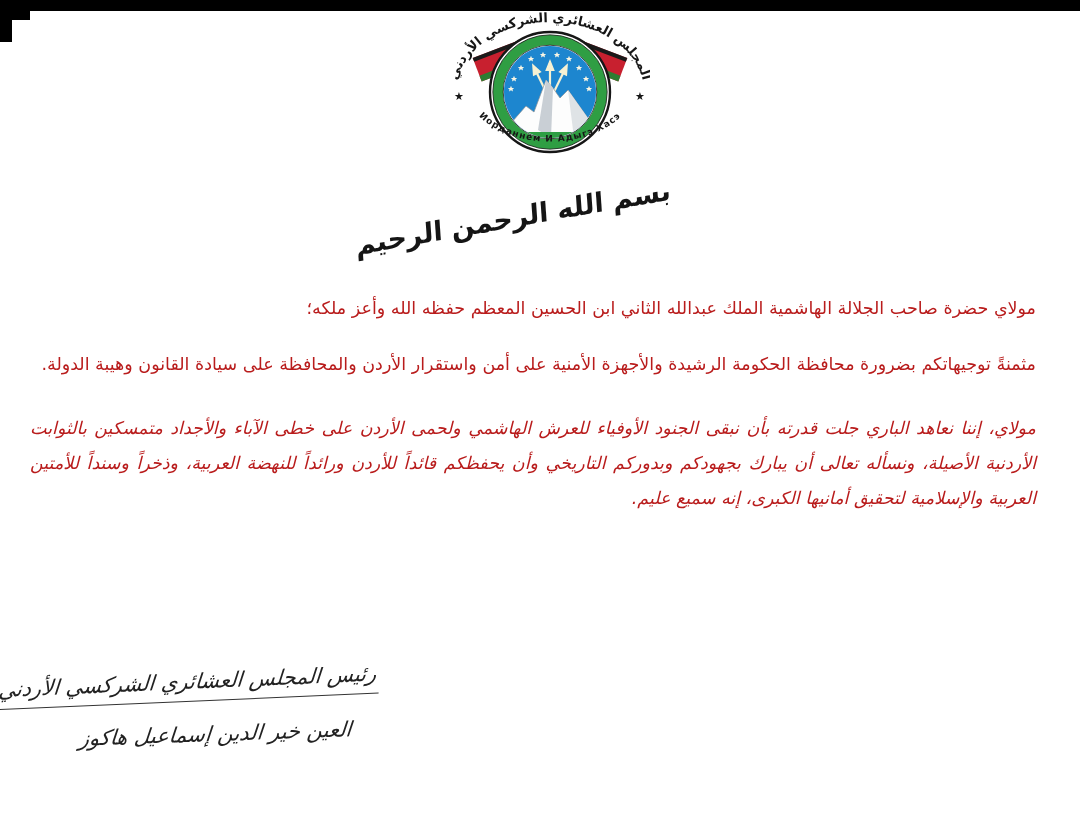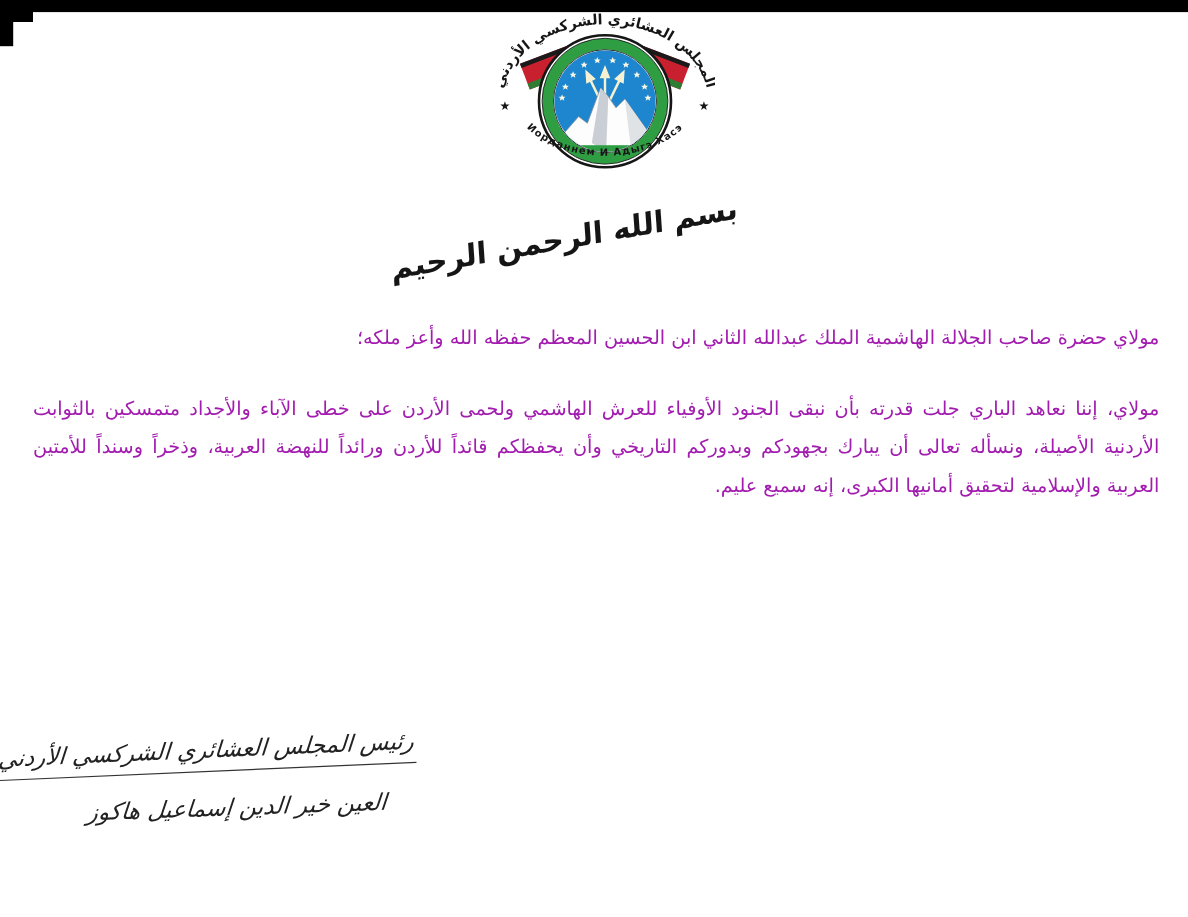--- a/index.html
+++ b/index.html
@@ -23,27 +23,27 @@
   
   .bismillah{
     position:absolute;left:492px;top:190px;width:180px;text-align:center;
     font-size:27px;font-weight:bold;color:#151515;
     transform:rotate(-10deg) skewX(-6deg);
     direction:rtl;white-space:nowrap;
   }
 
   
   .letter-body{
-    position:absolute;right:26px;left:30px;top:291px;
+    position:absolute;right:44px;left:30px;top:291px;
     direction:rtl;text-align:justify;text-align-last:right;
-    font-size:17.5px;line-height:35px;color:#a21caf;
+    font-size:17.5px;line-height:35px;color:#b91c1c;
   }
   .letter-body p{margin:0;}
   .salutation{margin-bottom:21px !important;}
-  .para-last{margin-top:29px !important;}
+  .para-last{margin-top:29px !important;font-style:italic;}
 
   
   .signature{position:absolute;left:20px;top:670px;width:360px;direction:rtl;}
   .sig-title{
     display:inline-block;font-style:italic;font-size:21px;color:#222;
     padding:0 4px 7px 10px;border-bottom:1.6px solid #333;
     transform:rotate(-2.5deg) skewX(-7deg);white-space:nowrap;
   }
   .sig-name{
     display:inline-block;font-style:italic;font-size:21px;color:#222;
@@ -137,20 +137,21 @@
       </text>
       <text class="side-star" x="4" y="92">★</text>
       <text class="side-star" x="185" y="92">★</text>
     </svg>
   </div>
 
   <div class="bismillah">بسم الله الرحمن الرحيم</div>
 
   <div class="letter-body">
     <p class="salutation">مولاي حضرة صاحب الجلالة الهاشمية الملك عبدالله الثاني ابن الحسين المعظم حفظه الله وأعز ملكه؛</p>
+    <p>مثمنةً توجيهاتكم بضرورة محافظة الحكومة الرشيدة والأجهزة الأمنية على أمن واستقرار الأردن والمحافظة على سيادة القانون وهيبة الدولة.</p>
     <p class="para-last">مولاي، إننا نعاهد الباري جلت قدرته بأن نبقى الجنود الأوفياء للعرش الهاشمي ولحمى الأردن على خطى الآباء والأجداد متمسكين بالثوابت الأردنية الأصيلة، ونسأله تعالى أن يبارك بجهودكم وبدوركم التاريخي وأن يحفظكم قائداً للأردن ورائداً للنهضة العربية، وذخراً وسنداً للأمتين العربية والإسلامية لتحقيق أمانيها الكبرى، إنه سميع عليم.</p>
   </div>
 
   <div class="signature">
     <div>
       <span class="sig-title">رئيس المجلس العشائري الشركسي الأردني</span>
     </div>
     <div>
       <span class="sig-name">العين خير الدين إسماعيل هاكوز</span>
     </div>

